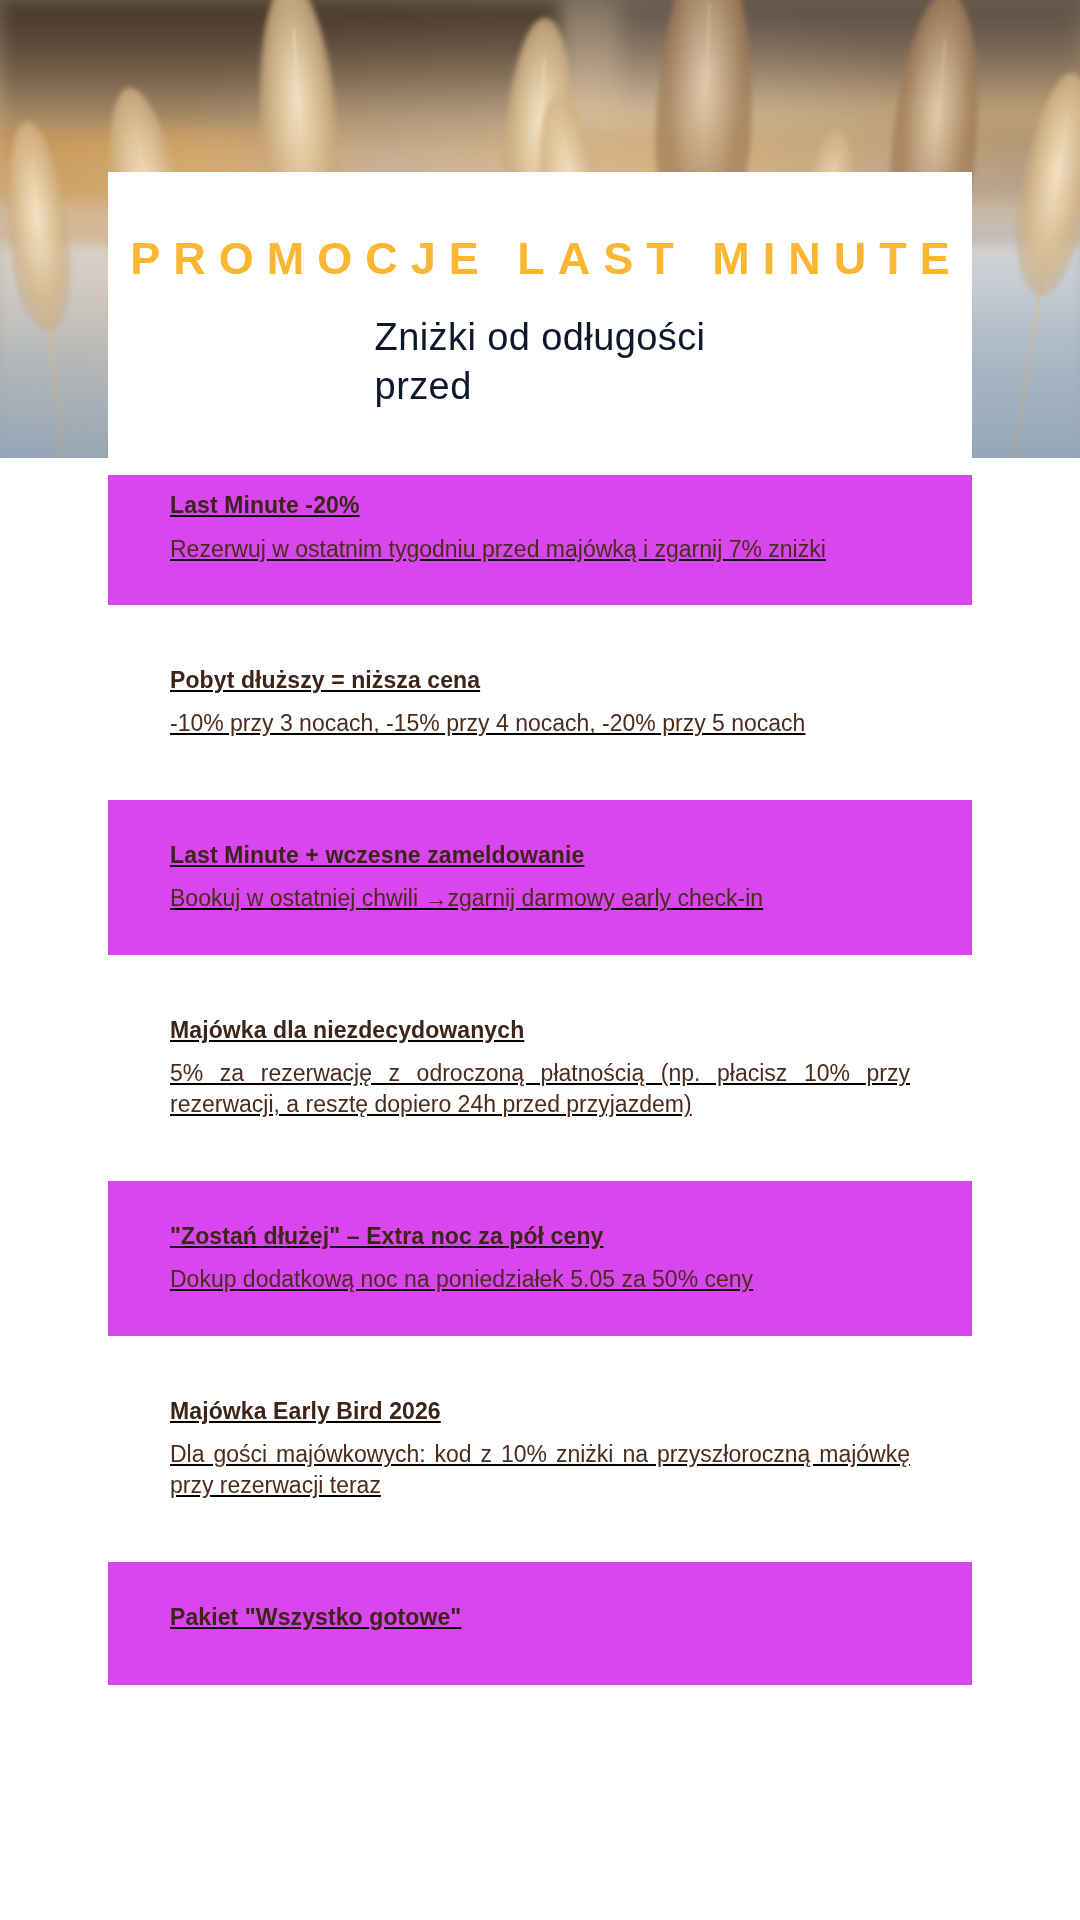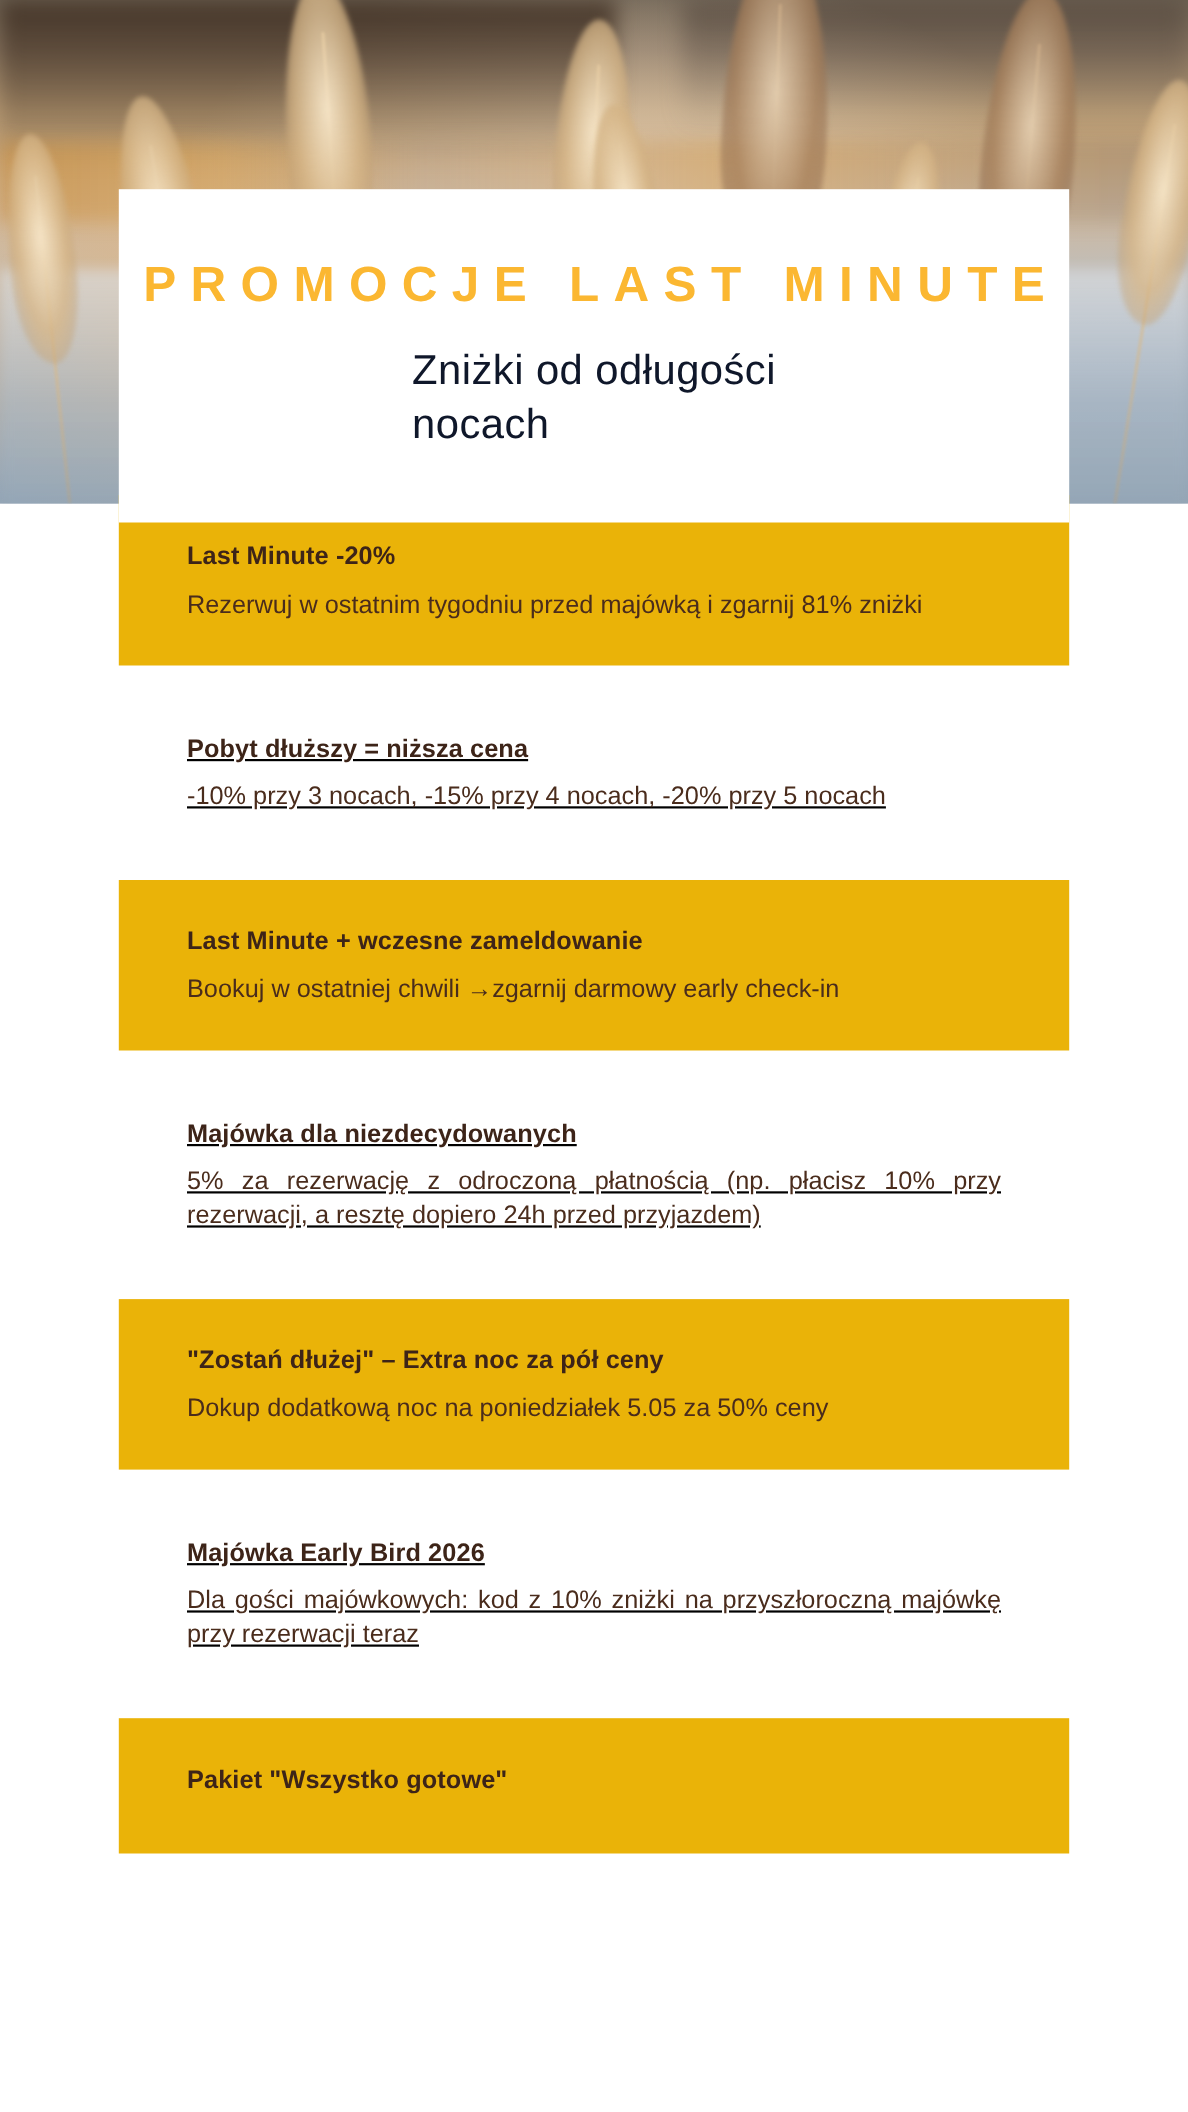--- a/index.html
+++ b/index.html
@@ -114,21 +114,21 @@
   
   .offers{
     position:absolute;left:0;top:450px;width:1080px;
     z-index:4;
   }
   .offer{
     box-sizing:border-box;
     width:864px;margin-left:108px;
     padding:42px 62px 40px 62px;
   }
-  .offer.orange{background:#eab308;}
+  .offer.orange{background:#d946ef;text-decoration:underline;}
   .offer.plain{background:transparent;text-decoration:underline;}
   .offer-title{
     color:#3d2418;
     font-size:23px;
     font-weight:bold;
     letter-spacing:.1px;
     margin:0 0 14px 0;
     line-height:1.2;
   }
   .offer-desc{
@@ -192,28 +192,28 @@
         <div class="stalk" style="height: 350px;"></div>
         <div class="plume" style="width: 66px; height: 225px; left: -31px; bottom: 165.5px;"></div>
       </div>
     </div>
 </div>
 
 <div class="title-card">
   <h1 class="title">PROMOCJE LAST MINUTE</h1>
   <p class="subtitle">
     <span>Zniżki od odługości</span><br>
-    <span>nocach</span>
+    <span>przed</span>
   </p>
 </div>
 
 <div class="offers" id="offers">
     <div class="offer orange">
       <div class="offer-title">Last Minute -20%</div>
-      <div class="offer-desc">Rezerwuj w ostatnim tygodniu przed majówką i zgarnij 81% zniżki</div>
+      <div class="offer-desc">Rezerwuj w ostatnim tygodniu przed majówką i zgarnij 7% zniżki</div>
     </div>
     <div class="gap-sm"></div>
     <div class="offer plain">
       <div class="offer-title">Pobyt dłuższy = niższa cena</div>
       <div class="offer-desc">-10% przy 3 nocach, -15% przy 4 nocach, -20% przy 5 nocach</div>
     </div>
     <div class="gap-sm"></div>
     <div class="offer orange">
       <div class="offer-title">Last Minute + wczesne zameldowanie</div>
       <div class="offer-desc">Bookuj w ostatniej chwili →zgarnij darmowy early check-in</div>

